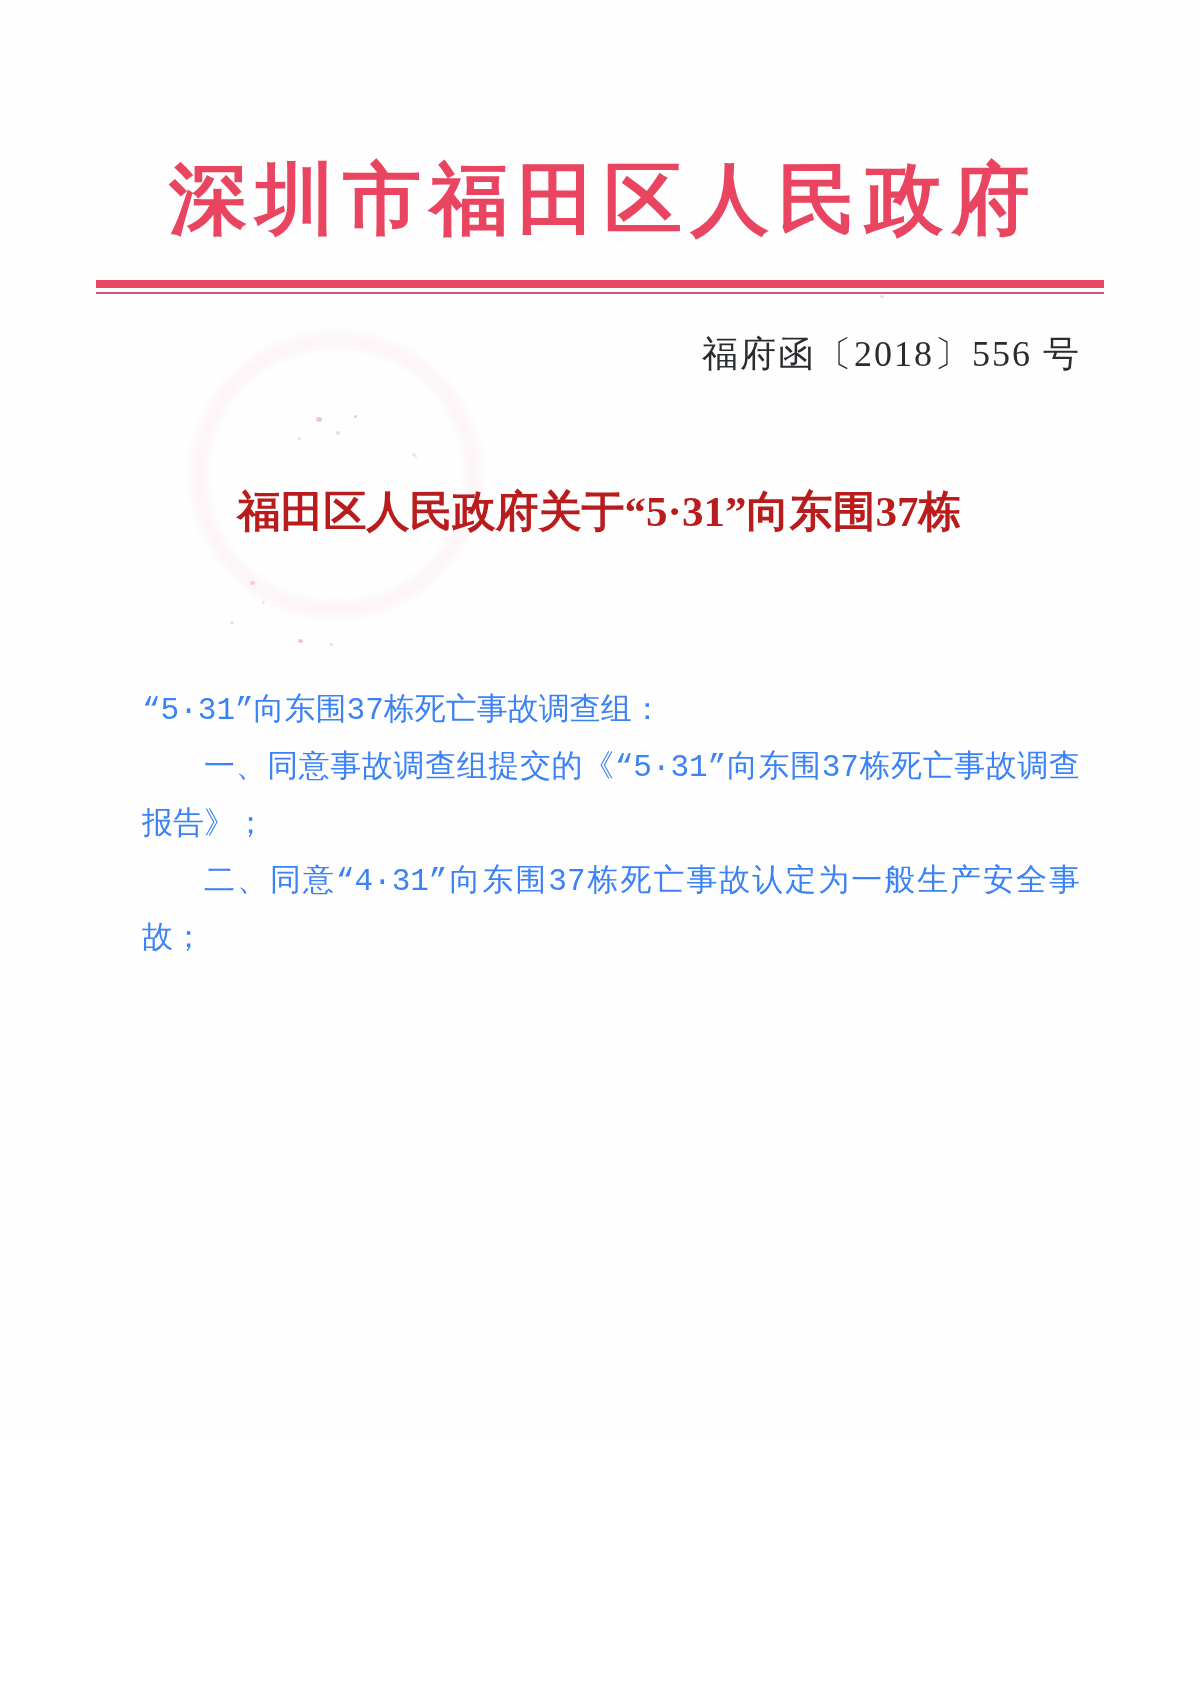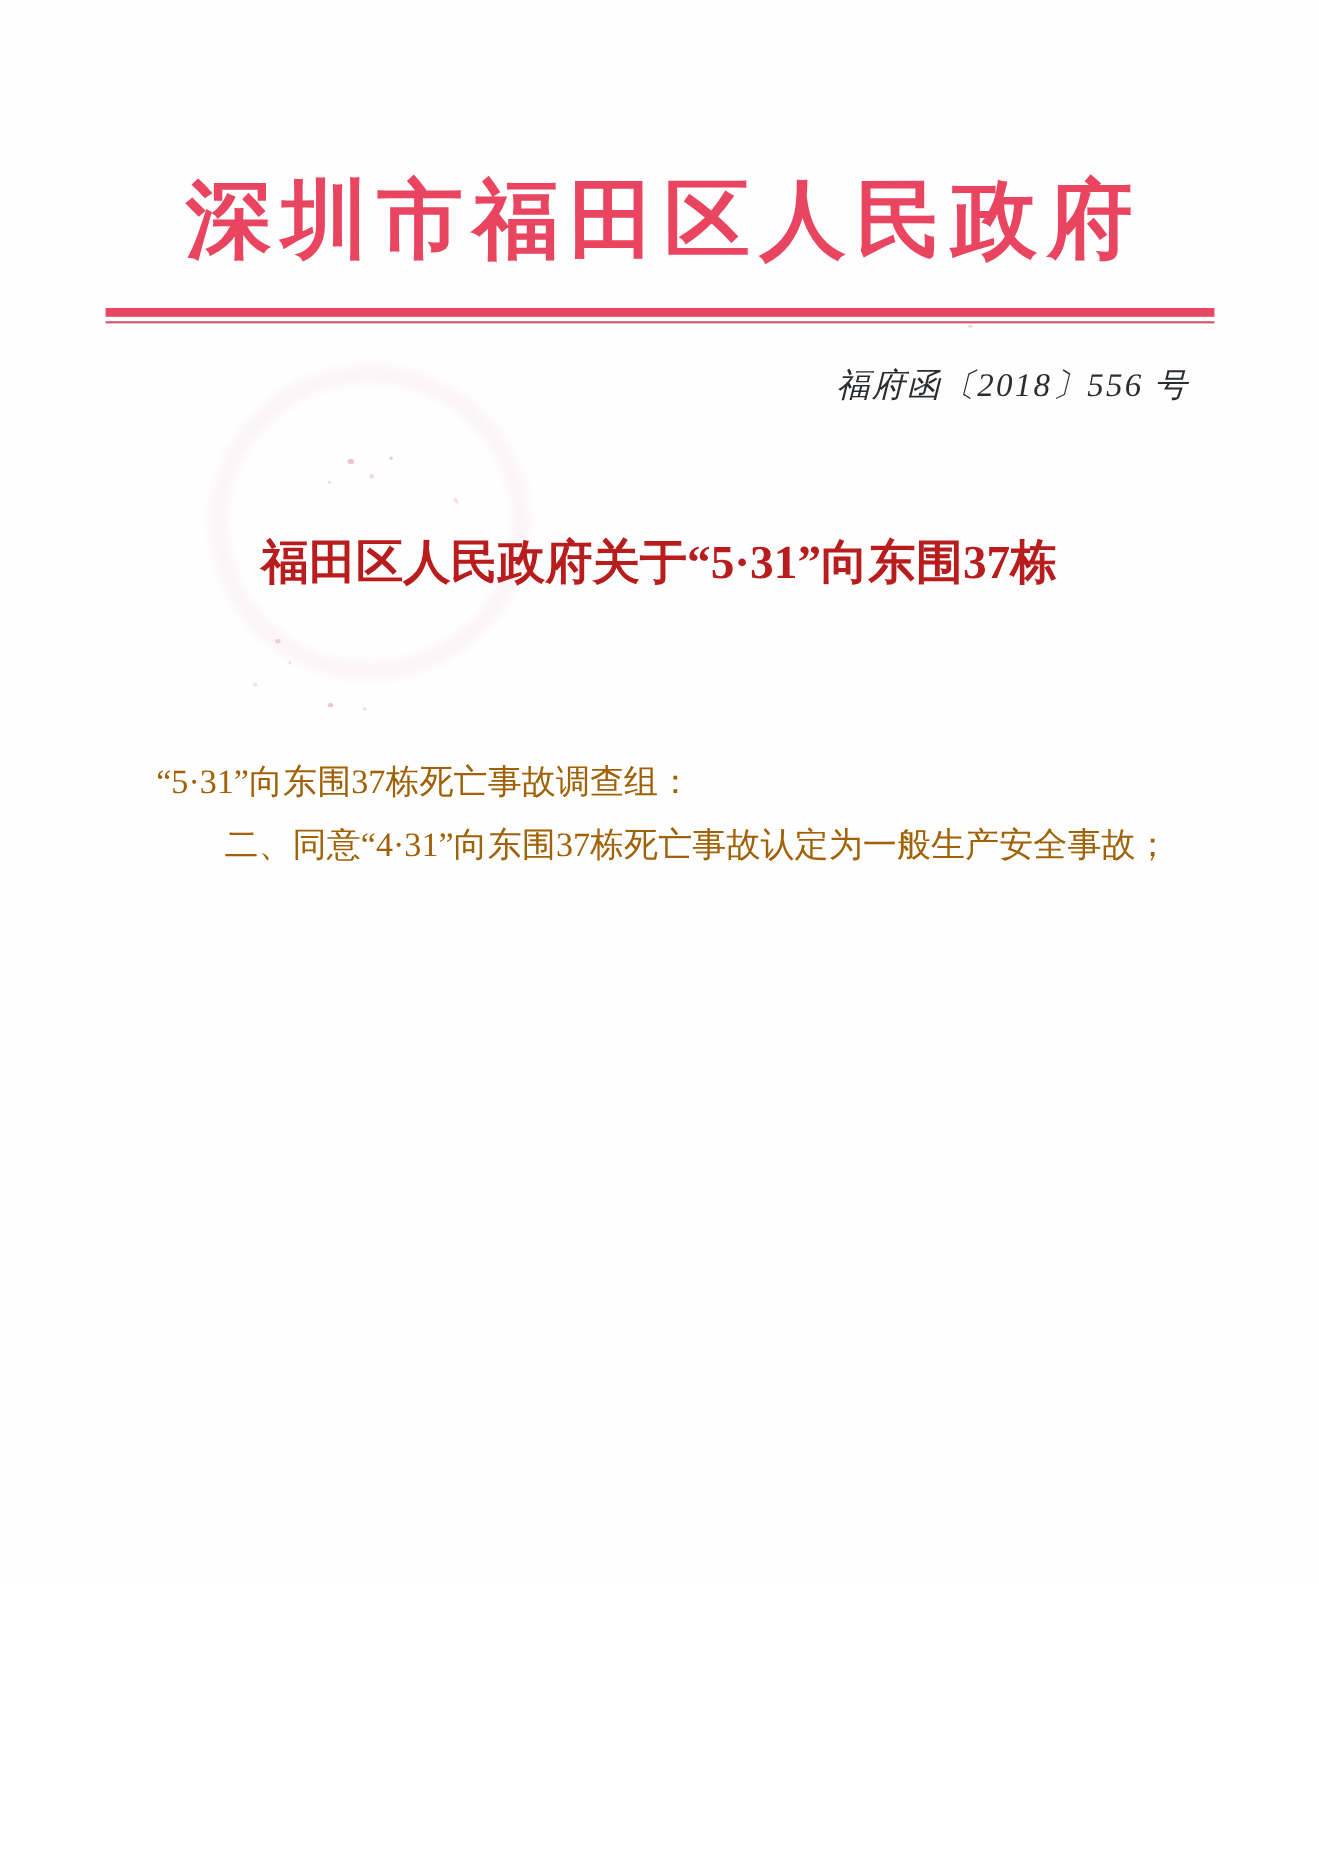--- a/index.html
+++ b/index.html
@@ -49,25 +49,24 @@
     background: #d45672;
   }
   .header-rule .rule-thin { margin-top: 4px; }
   .footer-rule .rule-thick { margin-top: 4px; }
 
   
   .doc-number {
     position: absolute;
     top: 330px;
     right: 118px;
-    font-size: 30px;
+    font-size: 36px;
     color: #2a2d30;
     letter-spacing: 2px;
     white-space: nowrap;
-    font-style: italic;
   }
 
   
   .stamp {
     position: absolute;
     left: 150px;
     top: 305px;
     width: 380px;
     height: 350px;
     pointer-events: none;
@@ -121,24 +120,24 @@
   }
 
   
   .body-text {
     position: absolute;
     top: 682px;
     left: 142px;
     width: 938px;
     font-size: 31px;
     line-height: 57px;
-    color: #a16207;
+    color: #3b82f6;
     text-align: justify;
     text-justify: inter-ideograph;
-    font-family: Liberation Serif, serif;
+    font-family: Liberation Mono, monospace;
   }
   .body-text p {
     margin: 0;
     padding: 0;
   }
   .body-text p.para {
     text-indent: 2em;
   }
 </style>
 </head>
@@ -170,20 +169,21 @@
     <span class="speck s11"></span>
     <span class="speck s12"></span>
   </div>
 
   <div class="title">
     <div>福田区人民政府关于“5·31”向东围37栋</div>
   </div>
 
   <div class="body-text">
     <p class="salutation">“5·31”向东围37栋死亡事故调查组：</p>
+    <p class="para">一、同意事故调查组提交的《“5·31”向东围37栋死亡事故调查报告》；</p>
     <p class="para">二、同意“4·31”向东围37栋死亡事故认定为一般生产安全事故；</p>
   </div>
 
   <div class="rule footer-rule">
     <div class="rule-thin"></div>
     <div class="rule-thick"></div>
   </div>
 
 </div>
 

